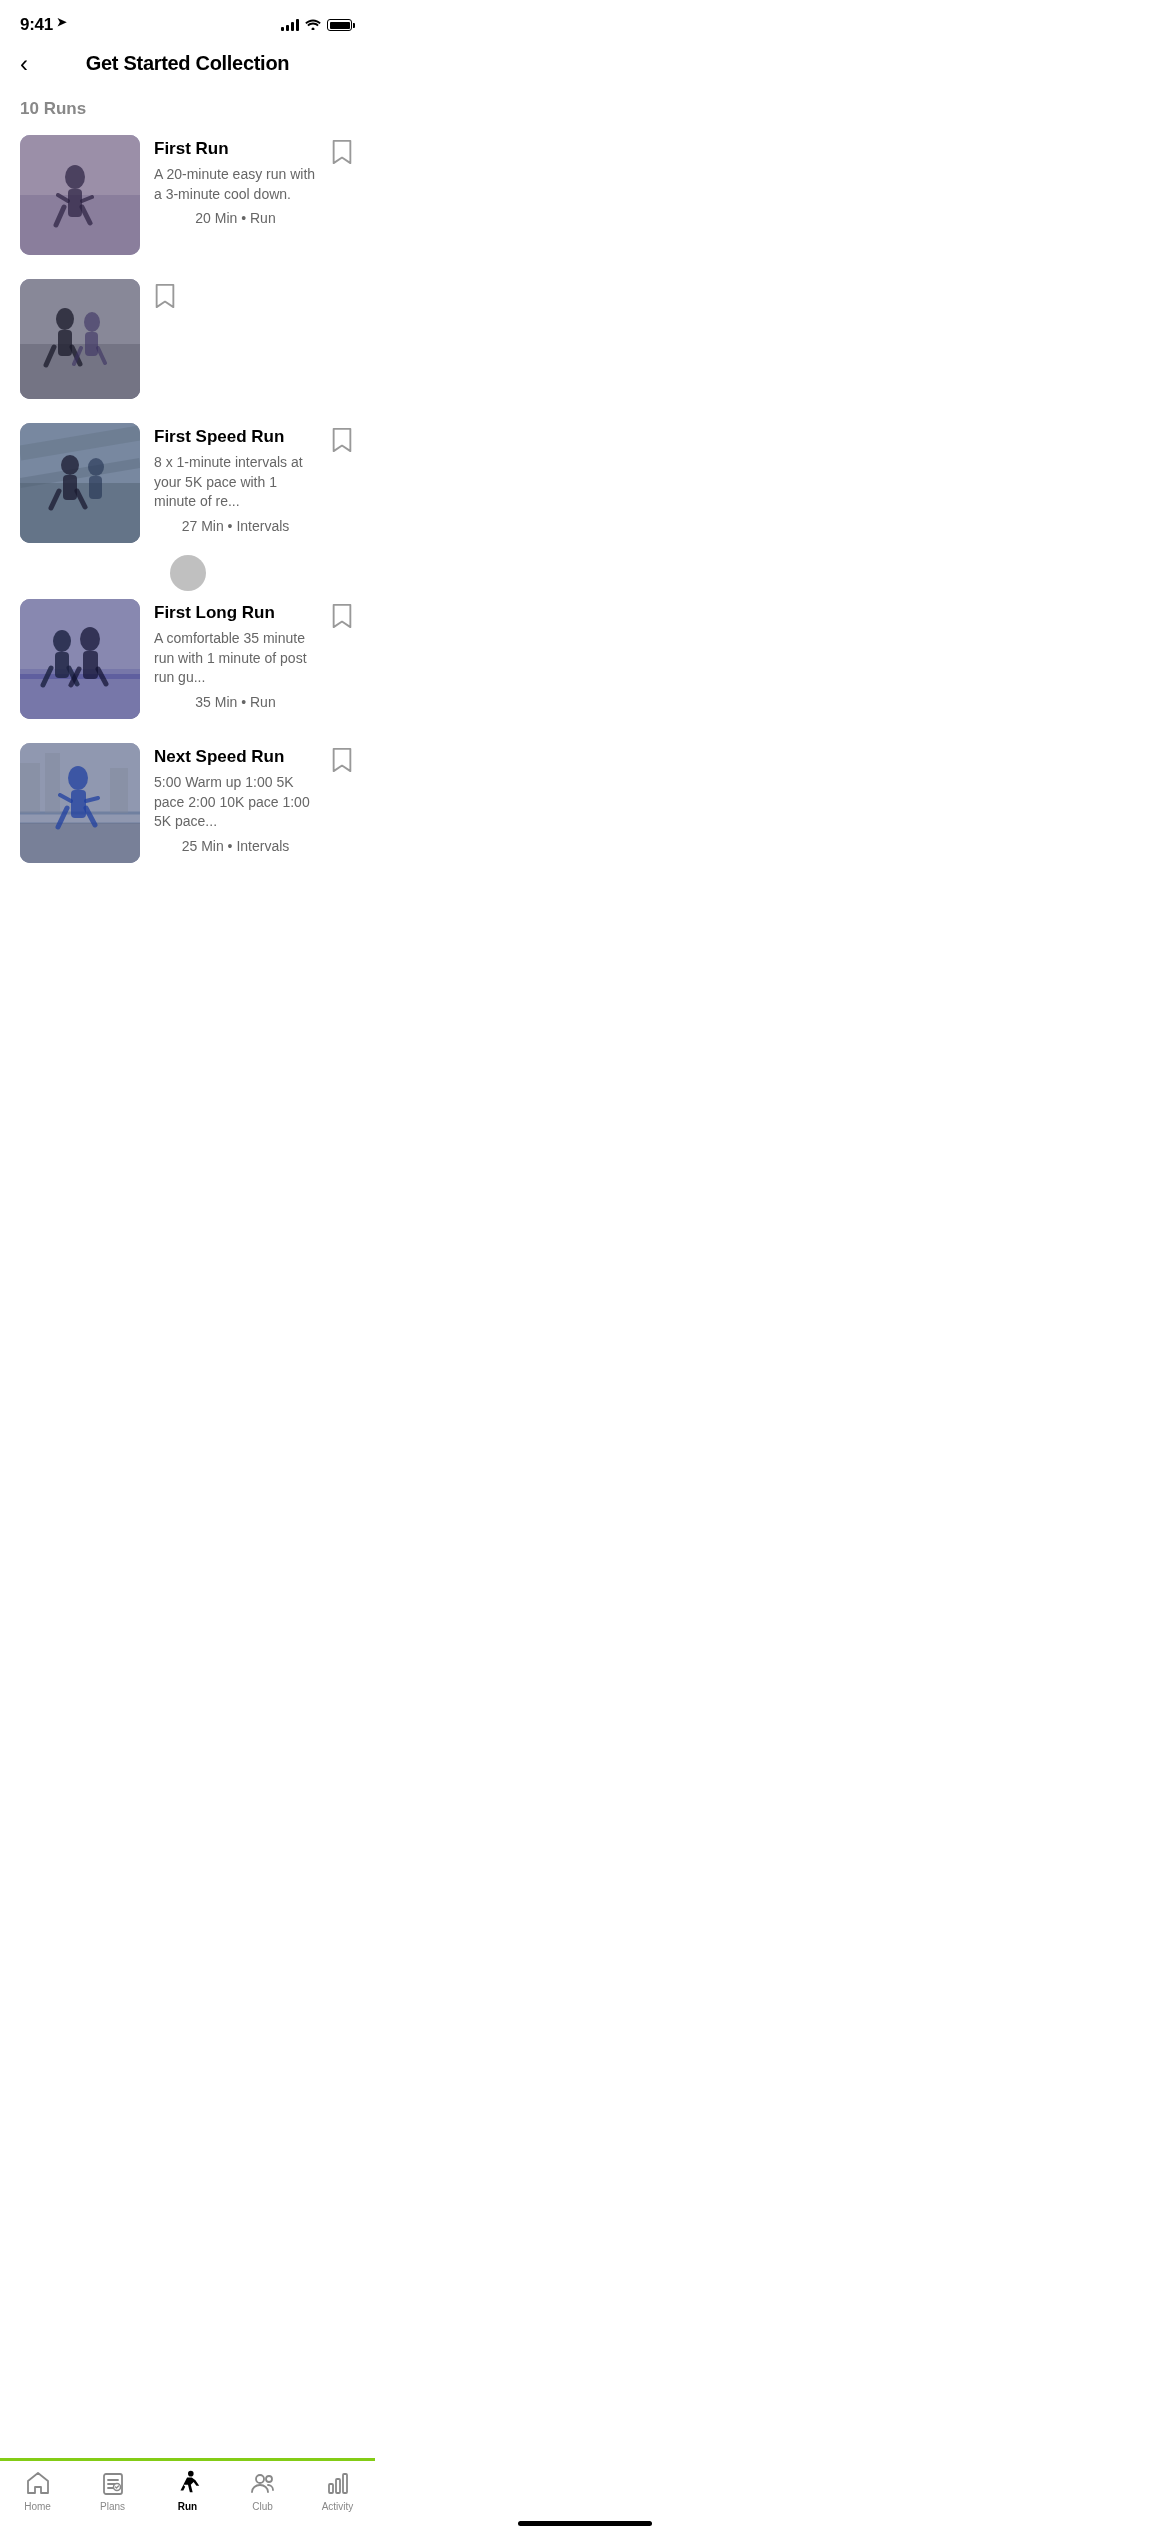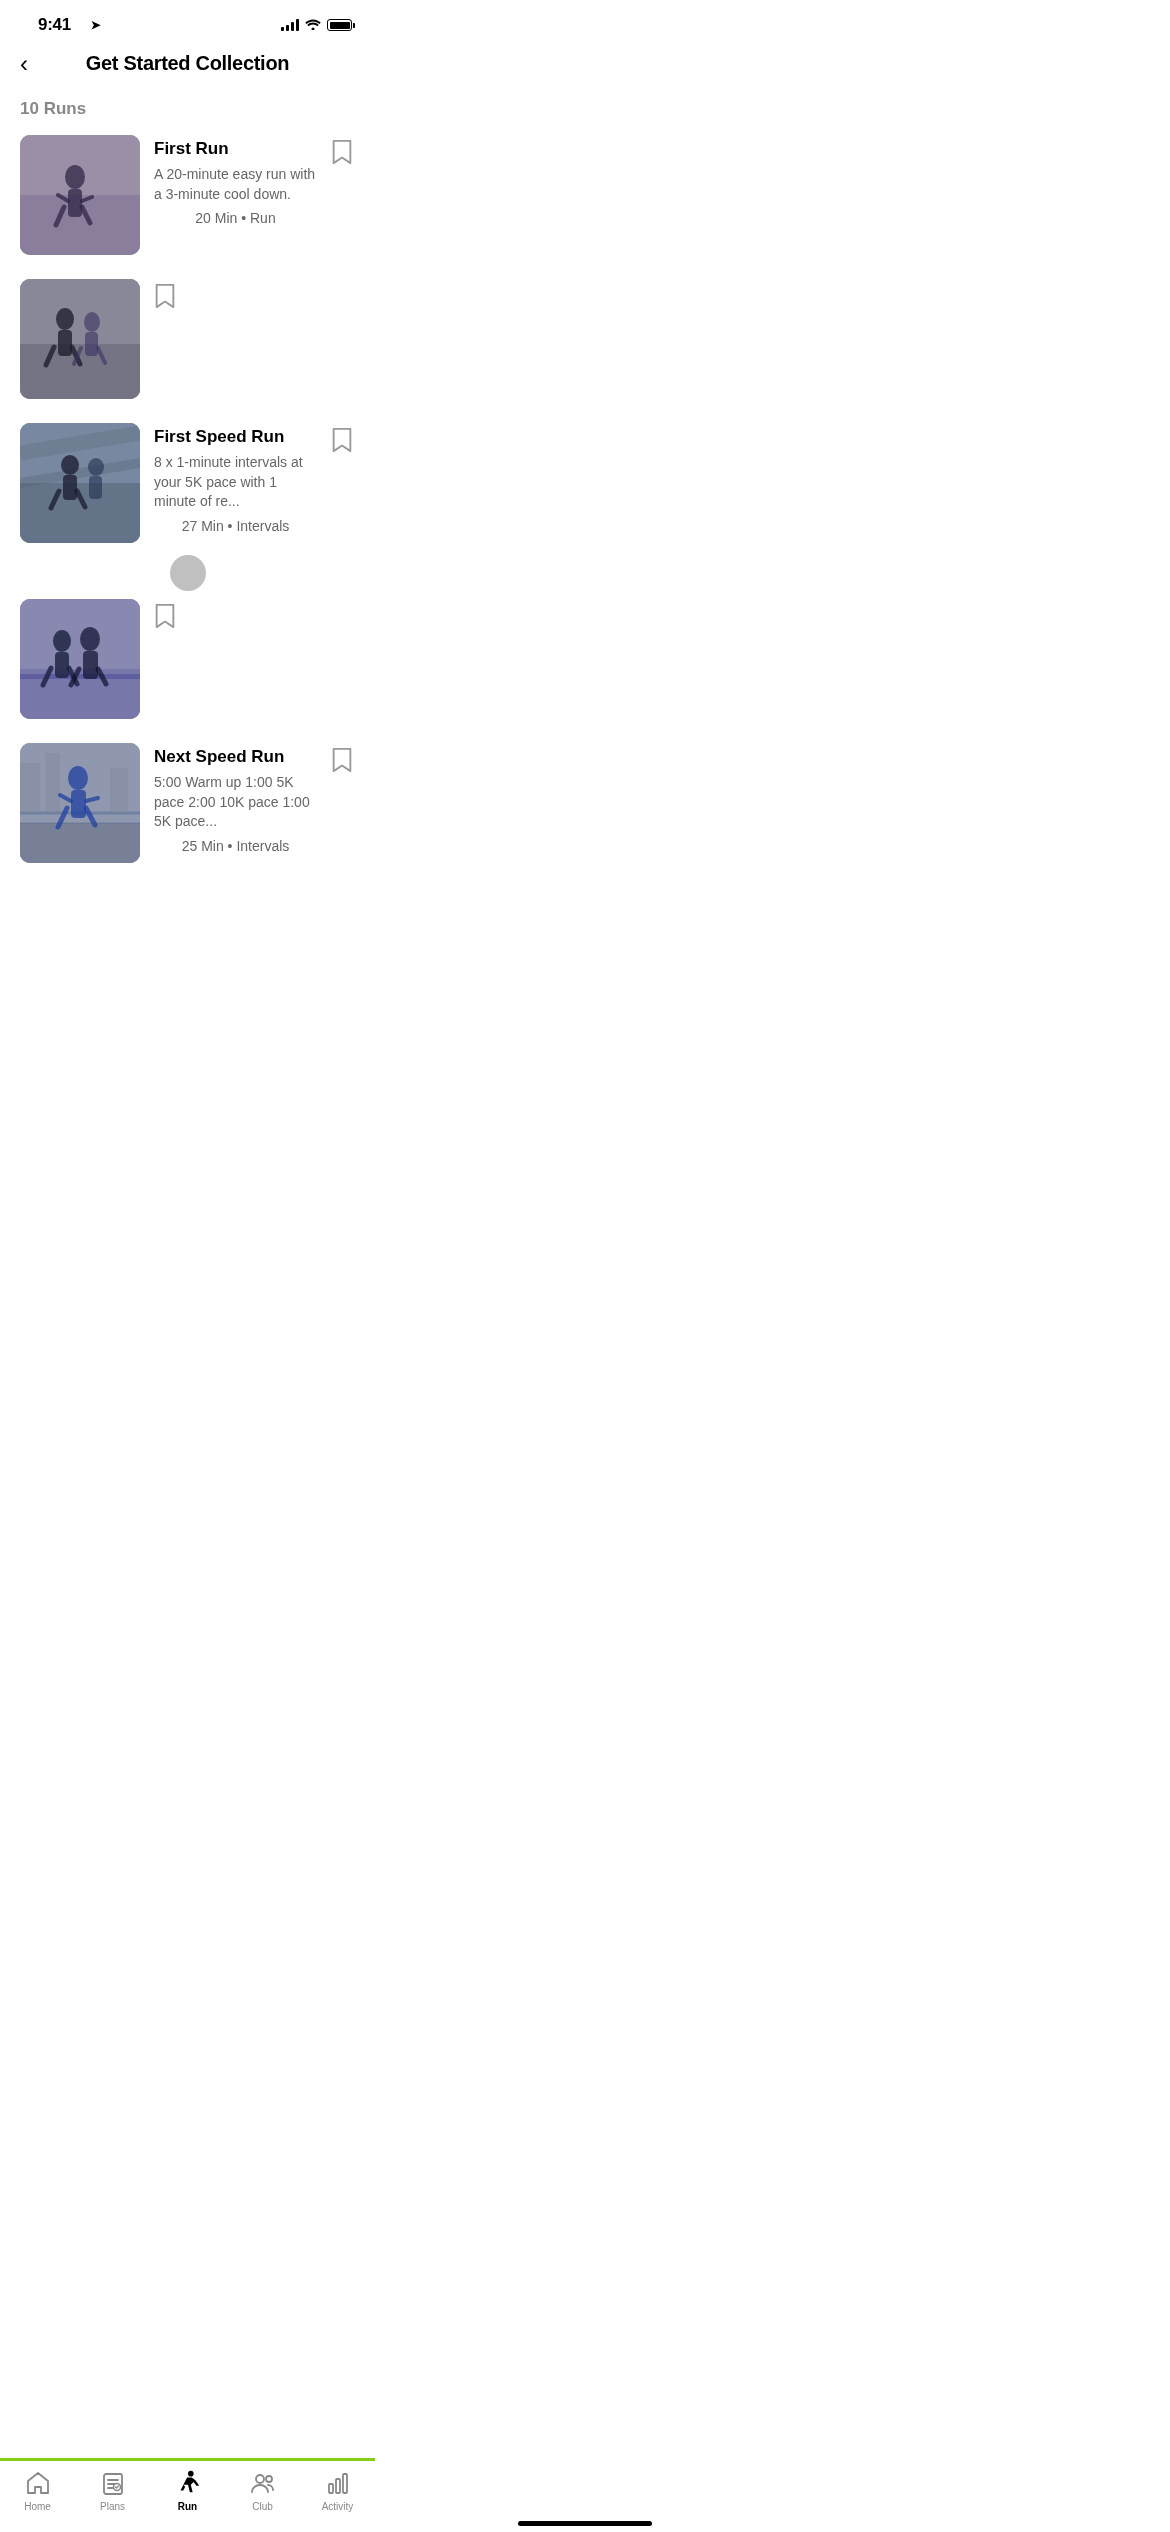--- a/index.html
+++ b/index.html
@@ -238,21 +238,21 @@
       width: 100%;
       height: 100%;
       position: relative;
       overflow: hidden;
     }
   </style>
 </head>
 <body>
 
 <div class="status-bar">
-  <div style="display:flex;align-items:center;gap:20px;margin-left:18px;">
+  <div style="display:flex;align-items:flex-start;gap:4px;">
     <span class="status-time">9:41</span>
     <span style="font-size:12px;font-weight:700;">➤</span>
   </div>
   <div class="status-icons">
     <div class="signal-bars">
       <span></span>
         <span></span>
         <span></span>
         <span></span>
     </div>
@@ -382,20 +382,25 @@
             <rect x="35" y="53" width="14" height="26" rx="4" fill="#1a2040" opacity="0.8"></rect>
             <line x1="31" y1="69" x2="23" y2="86" stroke="#1a2040" stroke-width="5" stroke-linecap="round" opacity="0.8"></line>
             <line x1="49" y1="69" x2="57" y2="85" stroke="#1a2040" stroke-width="5" stroke-linecap="round" opacity="0.8"></line>
             <ellipse cx="70" cy="40" rx="10" ry="12" fill="#101030" opacity="0.7"></ellipse>
             <rect x="63" y="52" width="15" height="28" rx="4" fill="#101030" opacity="0.7"></rect>
             <line x1="59" y1="70" x2="51" y2="86" stroke="#101030" stroke-width="5" stroke-linecap="round" opacity="0.7"></line>
             <line x1="78" y1="70" x2="86" y2="85" stroke="#101030" stroke-width="5" stroke-linecap="round" opacity="0.7"></line>
           </svg>
         </div>
       </div>
+      <div class="run-info">
+        <div class="run-title">First Long Run</div>
+        <div class="run-description">A comfortable 35 minute run with 1 minute of post run gu...</div>
+        <div class="run-meta">35 Min • Run</div>
+      </div>
       <div class="bookmark-btn">
         <svg class="bookmark-icon" viewBox="0 0 22 28" fill="none" xmlns="http://www.w3.org/2000/svg">
           <path d="M2 2h18v24l-9-6-9 6V2z" stroke="#999" stroke-width="2" stroke-linejoin="round"></path>
         </svg>
       </div>
     </div>
 
     <div class="run-item">
       <div class="run-thumbnail">
         <div class="thumb-wrap thumb-5">

